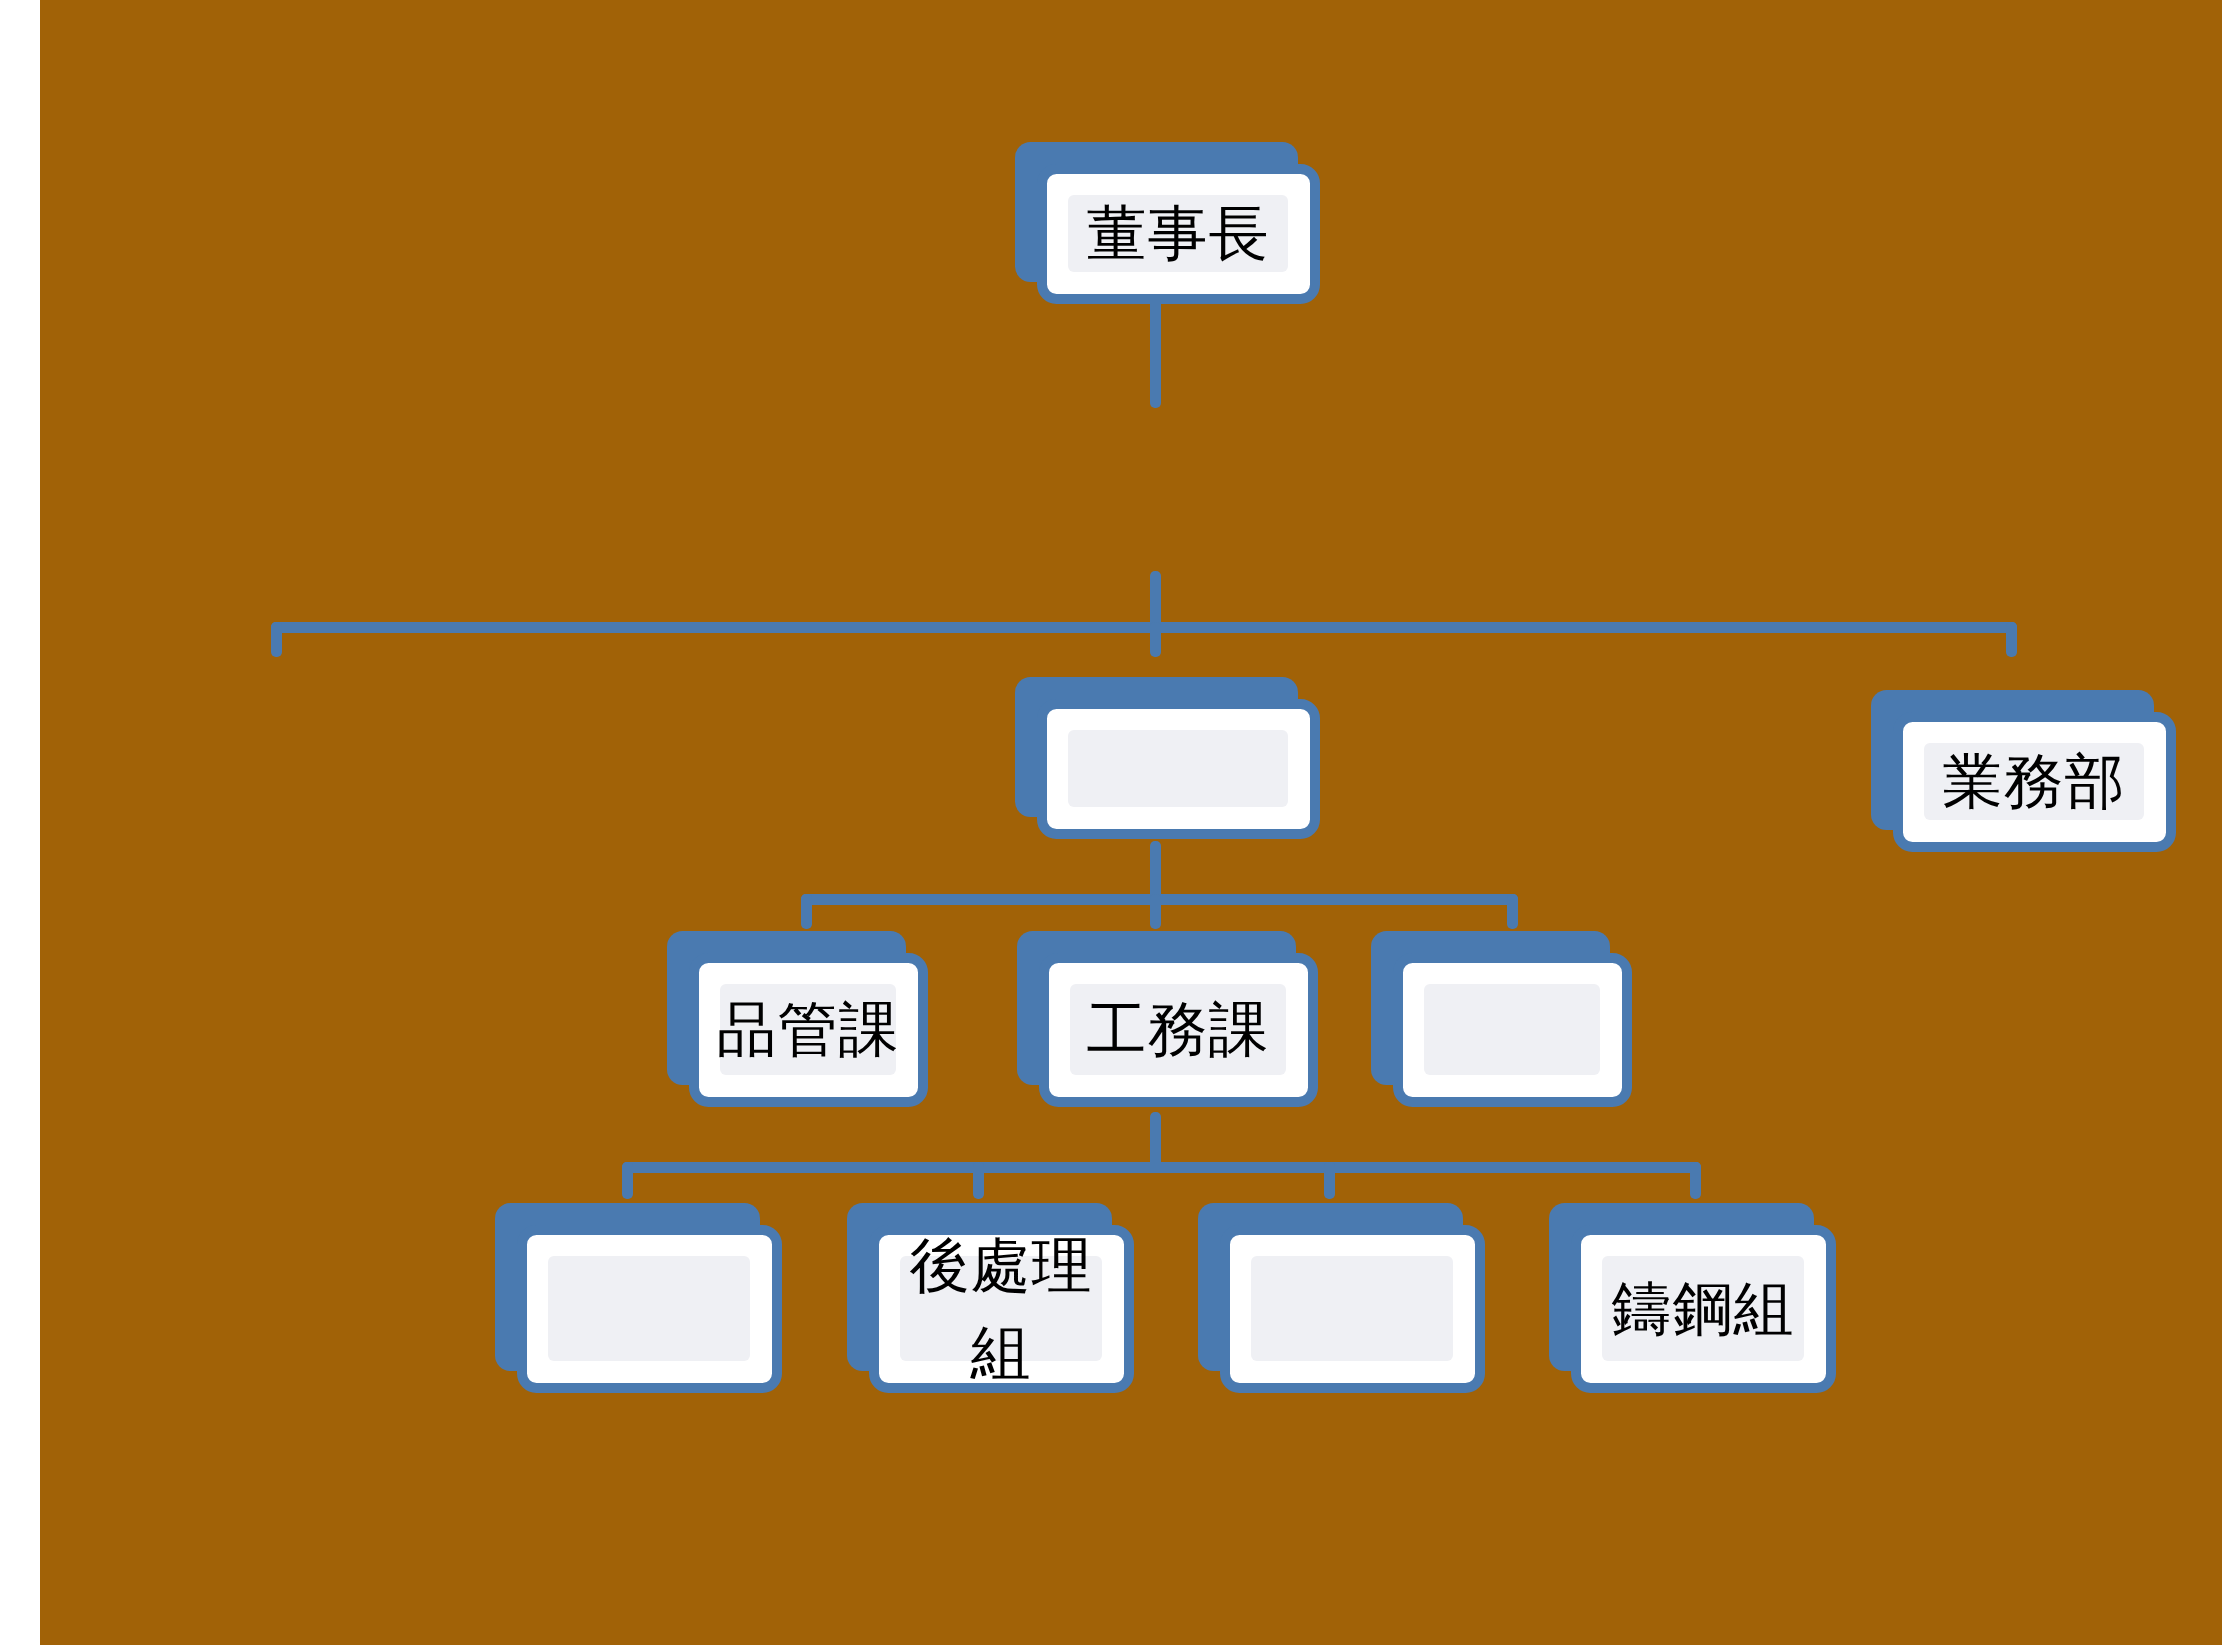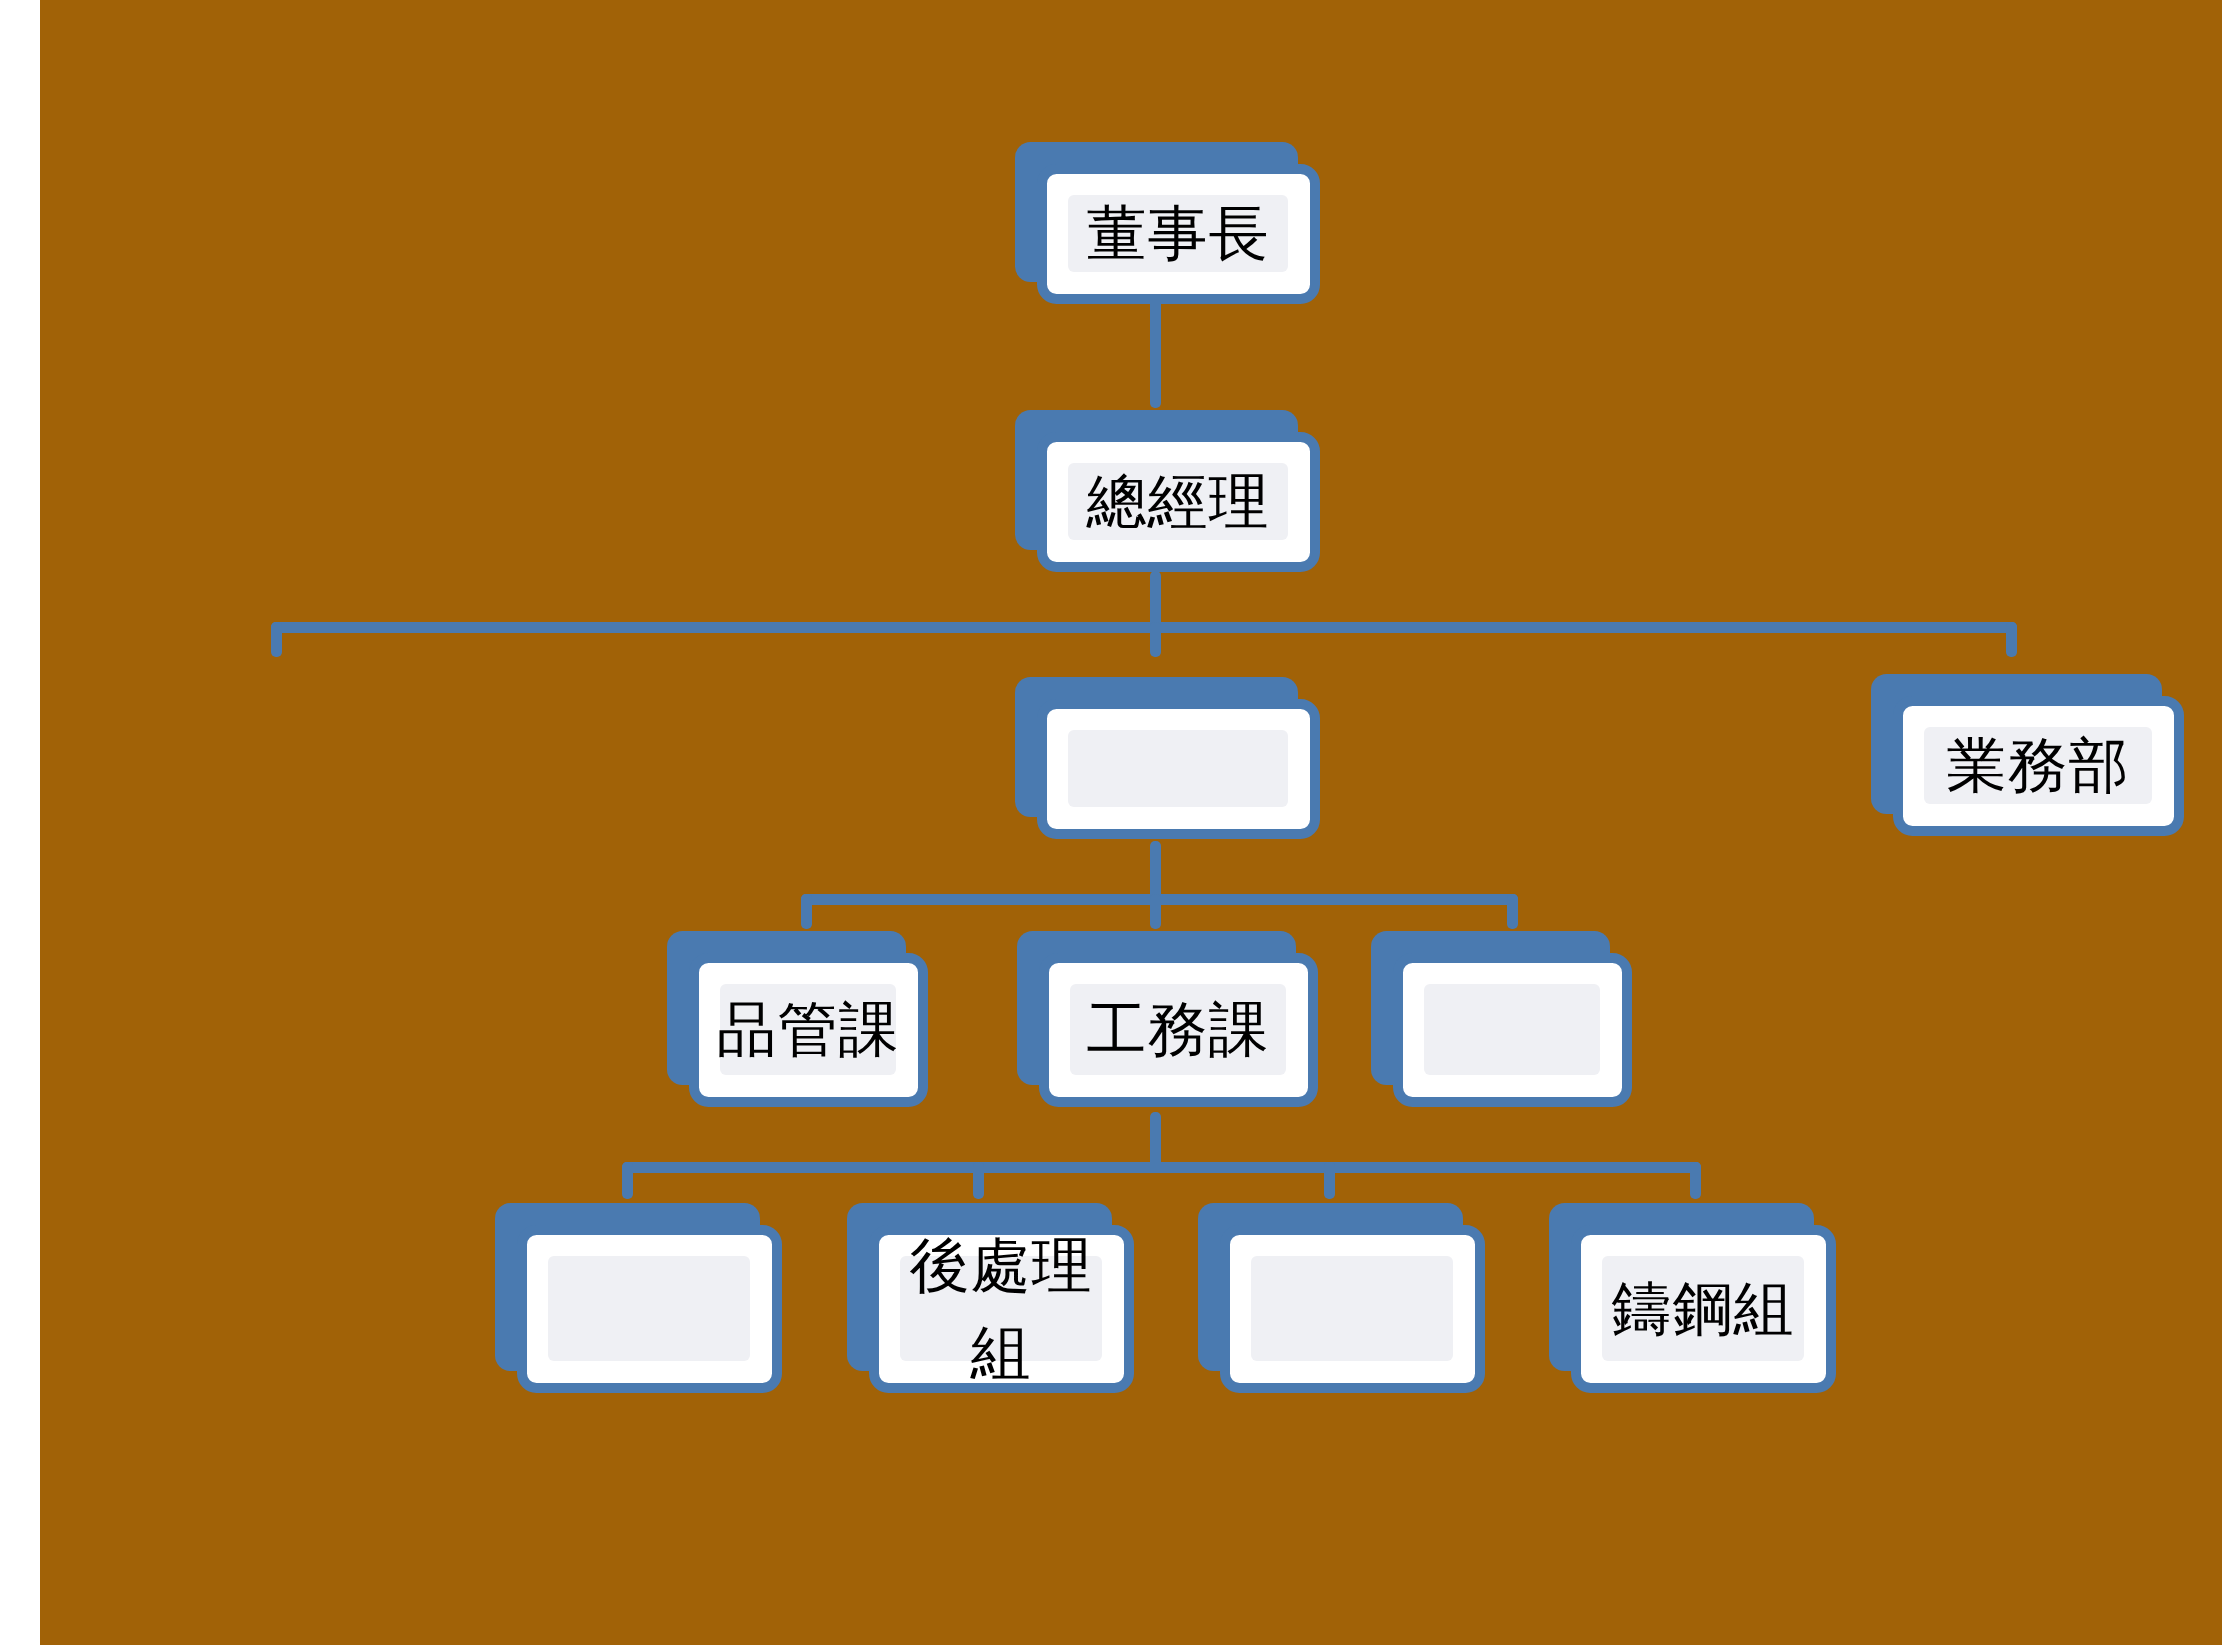--- a/index.html
+++ b/index.html
@@ -113,37 +113,30 @@
   <div class="conn conn-v" style="left:1650px; top:1162px; height:37px;"></div>
 
   <div class="node" style="left:975px; top:142px; width:283px; height:140px;">
     <div class="back"></div>
     <div class="front">
       <div class="fill"></div>
       <div class="label">董事長</div>
     </div>
   </div>
 
-  <div class="node" style="left:975px; top:410px; width:283px; height:140px;">
-    <div class="back"></div>
-    <div class="front">
-      <div class="fill"></div>
-      <div class="label">總經理</div>
-    </div>
-  </div>
 
 
   <div class="node" style="left:975px; top:677px; width:283px; height:140px;">
     <div class="back"></div>
     <div class="front">
       <div class="fill"></div>
     </div>
   </div>
 
-  <div class="node" style="left:1831px; top:674px; width:283px; height:140px;padding-left:8px;">
+  <div class="node" style="left:1831px; top:690px; width:283px; height:140px;">
     <div class="back"></div>
     <div class="front">
       <div class="fill"></div>
       <div class="label">業務部</div>
     </div>
   </div>
 
   <div class="node" style="left:627px; top:931px; width:239px; height:154px;">
     <div class="back"></div>
     <div class="front">

